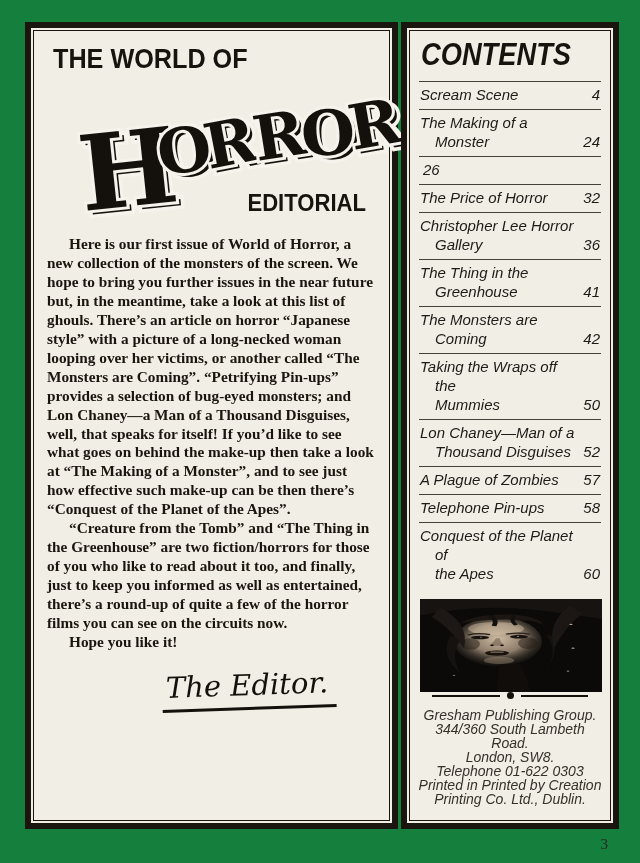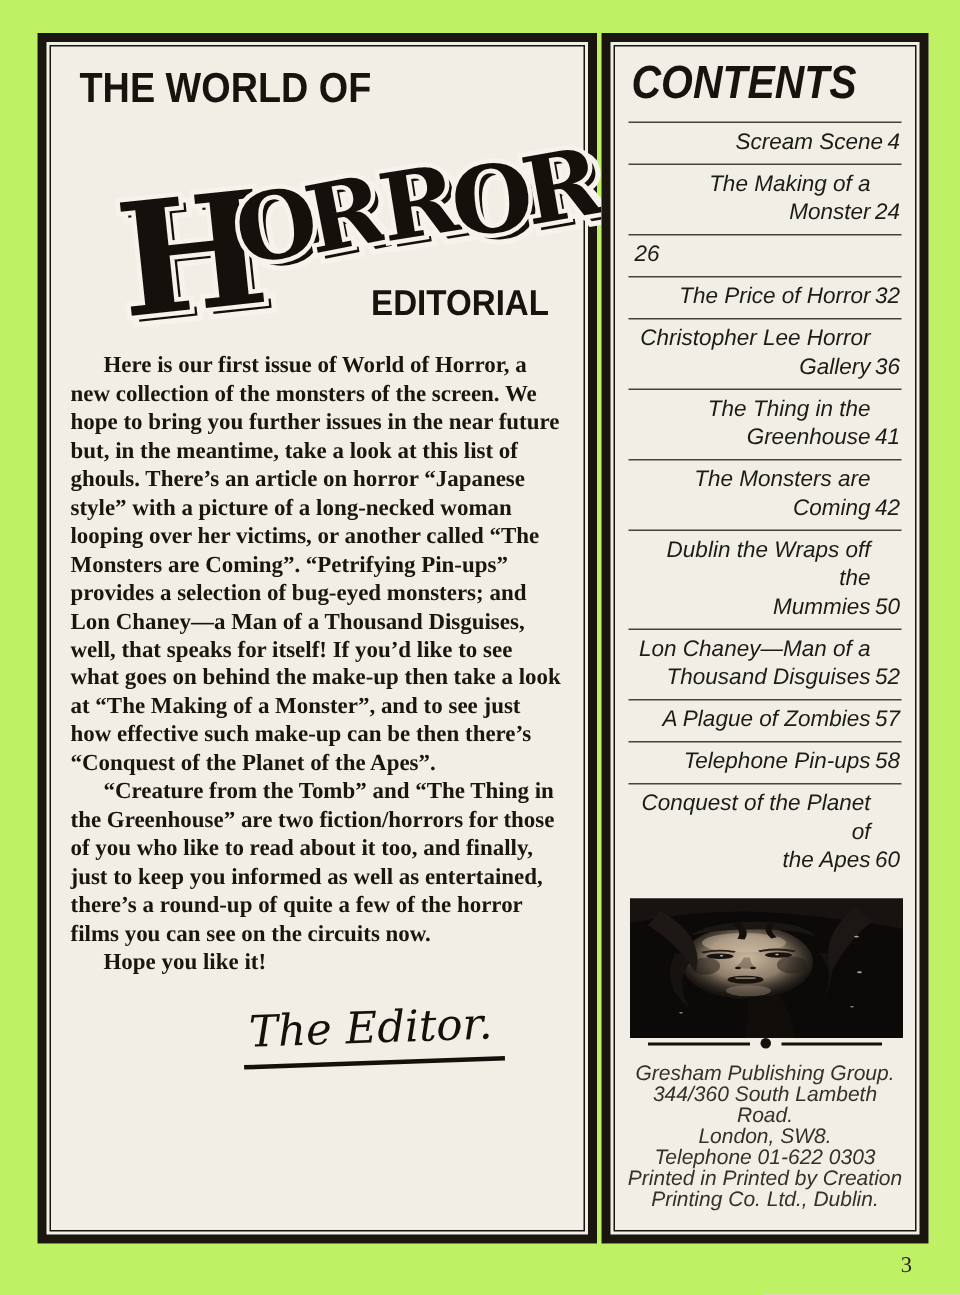--- a/index.html
+++ b/index.html
@@ -1,18 +1,18 @@
 <!DOCTYPE html>
 <html><head>
 <meta charset="utf-8">
 <style>
   html,body{margin:0;padding:0;background:#d9d4c9;}
   .page{
     position:relative;width:640px;height:863px;box-sizing:border-box;
-    background:#bef264;padding:22px 21px 0 25px;
+    background:#15803d;padding:22px 21px 0 25px;
     font-family:"Liberation Sans",sans-serif;color:#17130e;overflow:hidden;
   }
   .columns{display:flex;gap:3px;height:807px;align-items:stretch;}
   .panel{background:#f1eee6;border:6px solid #1a160f;box-sizing:border-box;}
   .panel-inner{
     border:1px solid #1a160f;margin:2px;height:calc(100% - 4px);
     box-sizing:border-box;display:flex;flex-direction:column;
   }
   
   .ed-panel{width:373px;flex:none;}
@@ -40,21 +40,21 @@
   
   .toc-panel{flex:1;font-style:italic;}
   .toc-inner{padding:6px 8px 12px 8px;}
   .toc-title{
     font-weight:bold;font-size:31px;line-height:1.05;margin:2px 0 9px 3px;
     transform:scaleX(.88);transform-origin:left top;white-space:nowrap;
   }
   .toc-list{margin:0 1px;}
   .toc-row{
     display:flex;border-top:1px solid #45423c;padding:3px 1px 5px 1px;
-    font-size:15px;line-height:19px;color:#1d1b17;text-align:right;
+    font-size:15px;line-height:19px;color:#1d1b17;
   }
   .toc-row .t{flex:1;white-space:pre-line;padding-left:15px;text-indent:-15px;}
   .toc-row .n{align-self:flex-end;padding-left:3px;}
   .photo{
     display:block;width:182px;height:228px;margin:11px auto 0 2px;
     background:#0b0a09;
   }
   .publisher{margin-top:auto;padding-bottom:2px;}
   .pub-divider{display:flex;align-items:center;gap:7px;width:156px;margin:0 auto 9px auto;}
   .pub-divider .line{flex:1;height:2px;background:#14110c;}
@@ -129,21 +129,21 @@
           <div class="toc-row">
               <span class="t">The Thing in the
 Greenhouse</span>
               <span class="n">41</span>
             </div>
           <div class="toc-row">
               <span class="t">The Monsters are Coming</span>
               <span class="n">42</span>
             </div>
           <div class="toc-row">
-              <span class="t">Dublin the Wraps off the
+              <span class="t">Taking the Wraps off the
 Mummies</span>
               <span class="n">50</span>
             </div>
           <div class="toc-row">
               <span class="t">Lon Chaney—Man of a
 Thousand Disguises</span>
               <span class="n">52</span>
             </div>
           <div class="toc-row">
               <span class="t">A Plague of Zombies</span>

